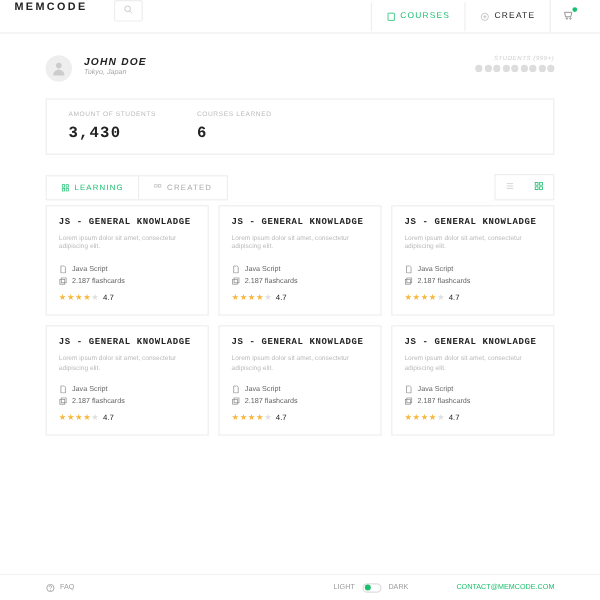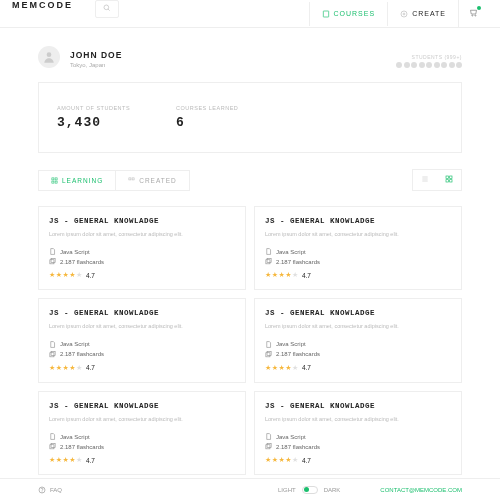--- a/index.html
+++ b/index.html
@@ -7,41 +7,41 @@
 .topbar { display: flex; align-items: flex-start; height: 28px; border-bottom: 1px solid #eee; padding: 0 12px; }
 .brand { font-weight: 700; letter-spacing: 2px; font-size: 9px; }
 .search { margin-left: 22px; border: 1px solid #eee; border-radius: 2px; padding: 3px 6px; color: #999; width: 24px; text-align: center; }
 .topnav { margin-left: auto; display: flex; align-items: center; gap: 0; }
 .navitem { display: flex; align-items: center; gap: 4px; font-size: 7px; letter-spacing: 1px; padding: 8px 12px; border-left: 1px solid #eee; }
 .navitem.active { color: #1bbf6e; }
 .navitem .ico { width: 8px; height: 8px; }
 .cart { padding: 8px 10px; border-left: 1px solid #eee; position: relative; }
 .dot { position: absolute; top: 6px; right: 7px; width: 4px; height: 4px; background: #1bbf6e; border-radius: 50%; }
 .container { padding: 18px 38px 0 38px; }
-.header { display: flex; align-items: flex-end; }
+.header { display: flex; align-items: flex-start; font-style: italic; }
 .avatar { width: 22px; height: 22px; border-radius: 50%; background: #eee; display: flex; align-items: center; justify-content: center; }
 .avatar svg { width: 14px; height: 14px; fill: #ccc; }
 .userblock { margin-left: 10px; }
 .username { font-weight: 700; letter-spacing: 1px; font-size: 8.5px; }
 .userloc { color: #aaa; font-size: 6px; margin-top: 2px; }
 .streak { margin-left: auto; text-align: right; }
 .streak-label { color: #ccc; font-size: 5px; letter-spacing: 0.5px; margin-bottom: 2px; }
 .streak-dots { display: flex; gap: 1.5px; justify-content: flex-end; }
 .streak-dots span { width: 6px; height: 6px; background: #ddd; border-radius: 50%; }
-.stats { border: 1px solid #eee; margin-top: 14px; display: flex; padding: 22px 18px; gap: 46px; }
+.stats { border: 1px solid #eee; margin-top: 14px; display: flex; padding: 10px 18px; gap: 34px; }
 .stat-label { color: #bbb; font-size: 5.5px; letter-spacing: 0.5px; margin-bottom: 4px; }
 .stat-value { font-weight: 700; font-family: 'Courier New', monospace; font-size: 13px; letter-spacing: 1px; }
 .tabrow { margin-top: 16px; display: flex; align-items: center; }
 .tabs { display: flex; border: 1px solid #eee; }
 .tab { padding: 6px 12px; font-size: 6.5px; letter-spacing: 1px; display: flex; align-items: center; gap: 4px; color: #aaa; }
 .tab.active { color: #1bbf6e; border-right: 1px solid #eee; }
 .viewtog { margin-left: auto; display: flex; border: 1px solid #eee; }
 .viewbtn { padding: 5px 8px; color: #ccc; }
 .viewbtn.active { color: #1bbf6e; }
-.grid { display: grid; grid-template-columns: repeat(2, 1fr); gap: 8px; margin-top: 15px; }
+.grid { display: grid; grid-template-columns: repeat(3, 1fr); gap: 8px; margin-top: 4px; }
 .card { border: 1px solid #eee; padding: 10px 10px; }
 .card-title { font-weight: 700; font-family: 'Courier New', monospace; font-size: 7.5px; letter-spacing: 0.5px; line-height: 1.3; }
 .card-desc { color: #bbb; font-size: 5.5px; margin-top: 4px; line-height: 1.4; }
 .card-meta { margin-top: 10px; }
 .meta-line { display: flex; align-items: center; gap: 4px; font-size: 6px; color: #666; margin-bottom: 3px; }
 .meta-line .mico { width: 7px; height: 7px; }
 .rating { margin-top: 6px; display: flex; align-items: center; gap: 3px; font-size: 6.5px; }
 .stars { color: #f6b73c; letter-spacing: 0.5px; font-size: 7px; }
 .stars .off { color: #e0e0e0; }
 .footer { position: fixed; bottom: 0; left: 0; right: 0; border-top: 1px solid #eee; height: 22px; display: flex; align-items: center; padding: 0 38px; font-size: 6px; color: #999; background: #fff; }

